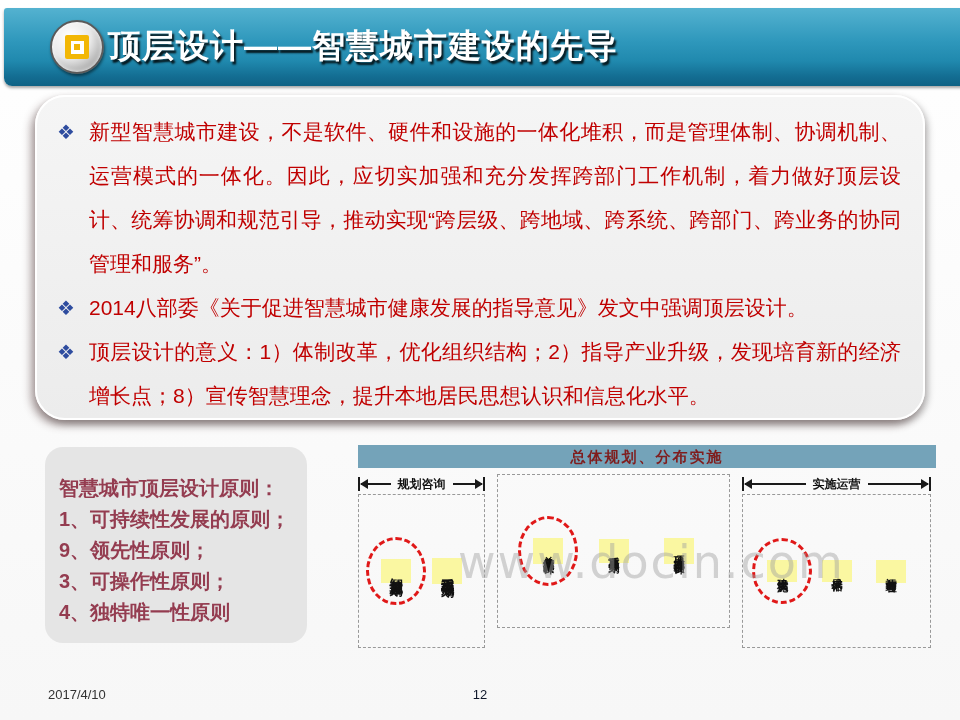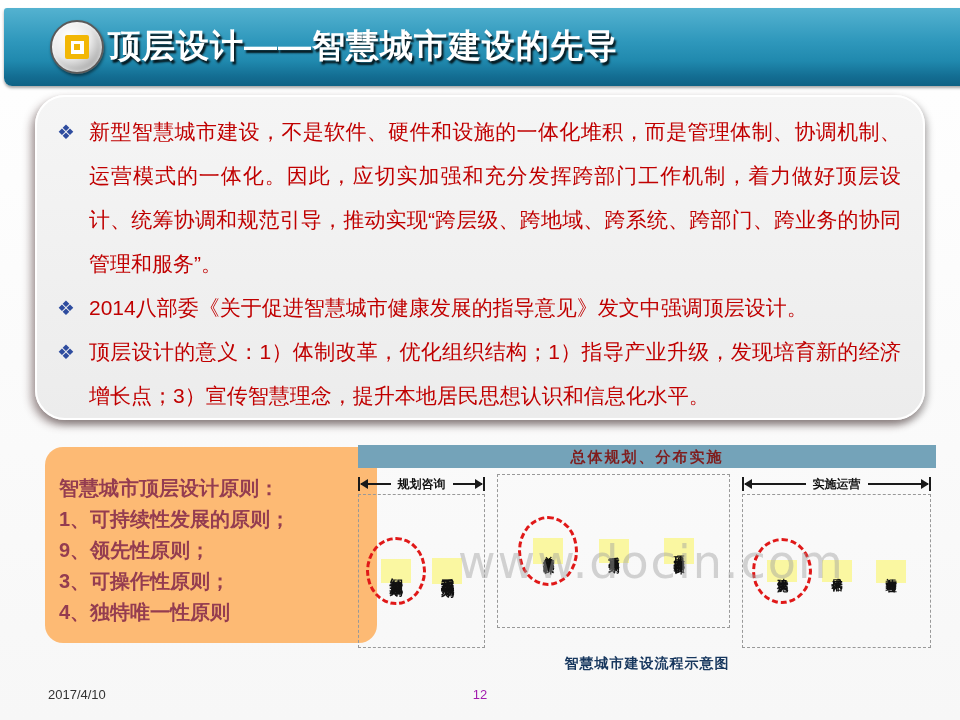--- a/index.html
+++ b/index.html
@@ -44,22 +44,22 @@
   .bullet-marker{
     flex:0 0 26px;color:#2e4c9f;font-size:20px;font-weight:bold;
     line-height:44px;text-align:center;font-family:"DejaVu Sans",sans-serif;
   }
   .bullet-text{
     flex:1;color:#c00000;font-size:21px;font-weight:normal;
     line-height:44px;text-align:justify;text-justify:inter-ideograph;
   }
   
   .principles{
-    position:absolute;left:45px;top:447px;width:332px;height:196px;
-    background:#fdba74;border-radius:18px;box-sizing:border-box;
+    position:absolute;left:45px;top:447px;width:262px;height:196px;
+    background:#e5e5e5;border-radius:18px;box-sizing:border-box;
     padding:26px 10px 0 14px;
     color:#943c50;font-weight:bold;font-size:20px;line-height:31px;
   }
   .principle-item{white-space:nowrap;}
   
   .diagram{position:absolute;left:358px;top:437px;width:578px;height:235px;}
   .banner{
     margin-top:8px;height:23px;line-height:23px;background:#74a3b9;
     color:#7f1d1d;font-weight:bold;font-size:15px;text-align:center;letter-spacing:2px;
   }
@@ -98,21 +98,21 @@
     position:absolute;left:100px;top:98px;width:470px;
     font-size:46px;letter-spacing:2px;color:rgba(160,160,160,0.45);
     font-family:"DejaVu Sans",sans-serif;pointer-events:none;white-space:nowrap;
   }
   .caption{
     margin-top:7px;text-align:center;color:#17375e;
     font-size:14px;font-weight:bold;letter-spacing:1px;
   }
   
   .footer-date{position:absolute;left:48px;top:687px;font-size:13px;color:#333;}
-  .footer-page{position:absolute;left:0;right:0;top:687px;text-align:center;font-size:13px;color:#a21caf;}
+  .footer-page{position:absolute;left:0;right:0;top:687px;text-align:center;font-size:13px;color:#0f172a;}
 </style>
 </head>
 <body>
 
 <div class="header">
   <div class="coin">
     <div class="coin-square">
       <div class="coin-square-inner">
         <div class="coin-square-core"></div>
       </div>
@@ -126,21 +126,21 @@
       <div class="bullet-row">
         <div class="bullet-marker">❖</div>
         <div class="bullet-text">新型智慧城市建设，不是软件、硬件和设施的一体化堆积，而是管理体制、协调机制、运营模式的一体化。因此，应切实加强和充分发挥跨部门工作机制，着力做好顶层设计、统筹协调和规范引导，推动实现“跨层级、跨地域、跨系统、跨部门、跨业务的协同管理和服务”。</div>
       </div>
       <div class="bullet-row">
         <div class="bullet-marker">❖</div>
         <div class="bullet-text">2014八部委《关于促进智慧城市健康发展的指导意见》发文中强调顶层设计。</div>
       </div>
       <div class="bullet-row">
         <div class="bullet-marker">❖</div>
-        <div class="bullet-text">顶层设计的意义：1）体制改革，优化组织结构；1）指导产业升级，发现培育新的经济增长点；3）宣传智慧理念，提升本地居民思想认识和信息化水平。</div>
+        <div class="bullet-text">顶层设计的意义：1）体制改革，优化组织结构；2）指导产业升级，发现培育新的经济增长点；8）宣传智慧理念，提升本地居民思想认识和信息化水平。</div>
       </div>
     </div>
 </div>
 
 <div class="principles">
   <div class="principle-head">智慧城市顶层设计原则：</div>
   <div id="principles-list">
       <div class="principle-item">1、可持续性发展的原则；</div>
       <div class="principle-item">9、领先性原则；</div>
       <div class="principle-item">3、可操作性原则；</div>
@@ -199,17 +199,16 @@
           <div class="ybox-wrap">
             <div class="ybox">成果评估</div>
           </div>
           <div class="ybox-wrap">
             <div class="ybox">运营与管理</div>
           </div>
         </div>
       </div>
     </div>
   <div class="watermark">www.docin.com</div>
-  <div class="caption">智慧城市建设流程示意图</div>
 </div>
 
 <div class="footer-date">2017/4/10</div>
 <div class="footer-page">12</div>
 
 </body></html>

